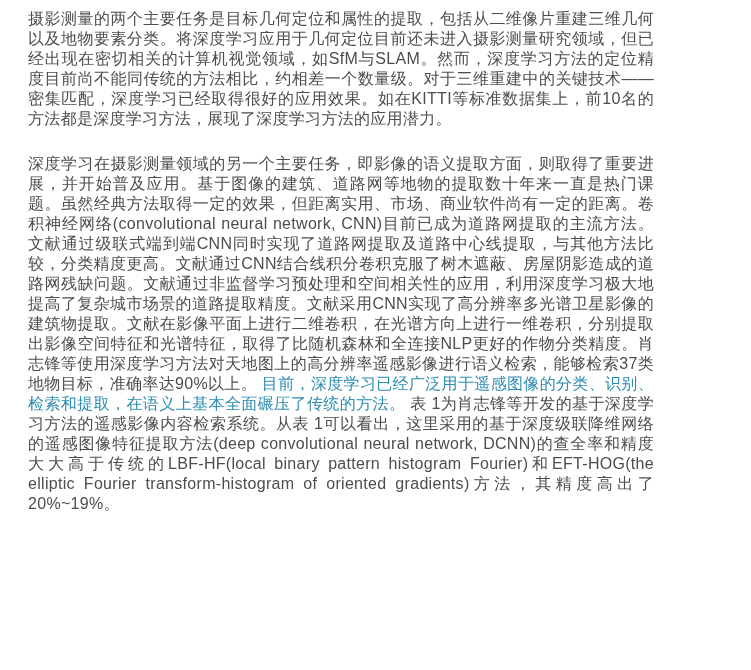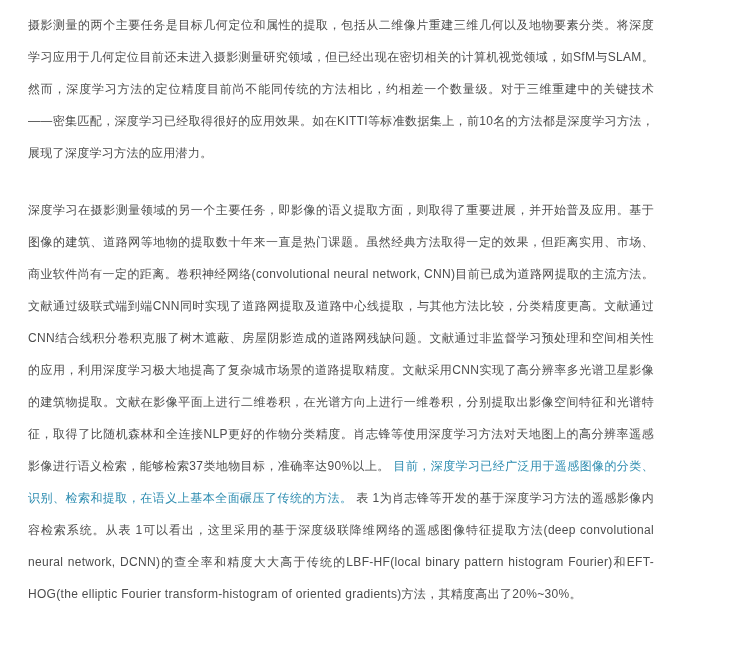--- a/index.html
+++ b/index.html
@@ -10,22 +10,22 @@
   body {
     width: 751px;
     height: 670px;
     overflow: hidden;
     font-family: "Liberation Sans", "DejaVu Sans", sans-serif;
   }
   .doc {
     box-sizing: border-box;
     width: 682px;
     padding: 9px 28px 0 28px;
-    font-size: 12px;
-    line-height: 32px;
+    font-size: 16px;
+    line-height: 20px;
     letter-spacing: 0.3px;
     color: #4d4d4d;
     text-align: justify;
     text-justify: inter-ideograph;
   }
   .para {
     margin: 0;
   }
   .para + .para {
     margin-top: 25px;
@@ -40,15 +40,15 @@
 </head>
 <body style="background: rgb(255, 255, 255);">
 
 <div class="doc" style="color: rgb(77, 77, 77);">
   <p class="para">
     <span class="seg-normal">摄影测量的两个主要任务是目标几何定位和属性的提取，包括从二维像片重建三维几何以及地物要素分类。将深度学习应用于几何定位目前还未进入摄影测量研究领域，但已经出现在密切相关的计算机视觉领域，如SfM与SLAM。然而，深度学习方法的定位精度目前尚不能同传统的方法相比，约相差一个数量级。对于三维重建中的关键技术——密集匹配，深度学习已经取得很好的应用效果。如在KITTI等标准数据集上，前10名的方法都是深度学习方法，展现了深度学习方法的应用潜力。</span>
   </p>
   <p class="para">
     <span class="seg-normal">深度学习在摄影测量领域的另一个主要任务，即影像的语义提取方面，则取得了重要进展，并开始普及应用。基于图像的建筑、道路网等地物的提取数十年来一直是热门课题。虽然经典方法取得一定的效果，但距离实用、市场、商业软件尚有一定的距离。卷积神经网络(convolutional neural network, CNN)目前已成为道路网提取的主流方法。文献通过级联式端到端CNN同时实现了道路网提取及道路中心线提取，与其他方法比较，分类精度更高。文献通过CNN结合线积分卷积克服了树木遮蔽、房屋阴影造成的道路网残缺问题。文献通过非监督学习预处理和空间相关性的应用，利用深度学习极大地提高了复杂城市场景的道路提取精度。文献采用CNN实现了高分辨率多光谱卫星影像的建筑物提取。文献在影像平面上进行二维卷积，在光谱方向上进行一维卷积，分别提取出影像空间特征和光谱特征，取得了比随机森林和全连接NLP更好的作物分类精度。肖志锋等使用深度学习方法对天地图上的高分辨率遥感影像进行语义检索，能够检索37类地物目标，准确率达90%以上。</span>
     <span class="seg-highlight" style="color: rgb(45, 140, 176);">目前，深度学习已经广泛用于遥感图像的分类、识别、检索和提取，在语义上基本全面碾压了传统的方法。</span>
-    <span class="seg-normal">表 1为肖志锋等开发的基于深度学习方法的遥感影像内容检索系统。从表 1可以看出，这里采用的基于深度级联降维网络的遥感图像特征提取方法(deep convolutional neural network, DCNN)的查全率和精度大大高于传统的LBF-HF(local binary pattern histogram Fourier)和EFT-HOG(the elliptic Fourier transform-histogram of oriented gradients)方法，其精度高出了20%~30%。</span>
+    <span class="seg-normal">表 1为肖志锋等开发的基于深度学习方法的遥感影像内容检索系统。从表 1可以看出，这里采用的基于深度级联降维网络的遥感图像特征提取方法(deep convolutional neural network, DCNN)的查全率和精度大大高于传统的LBF-HF(local binary pattern histogram Fourier)和EFT-HOG(the elliptic Fourier transform-histogram of oriented gradients)方法，其精度高出了20%~19%。</span>
   </p>
 </div>
 
 </body></html>

